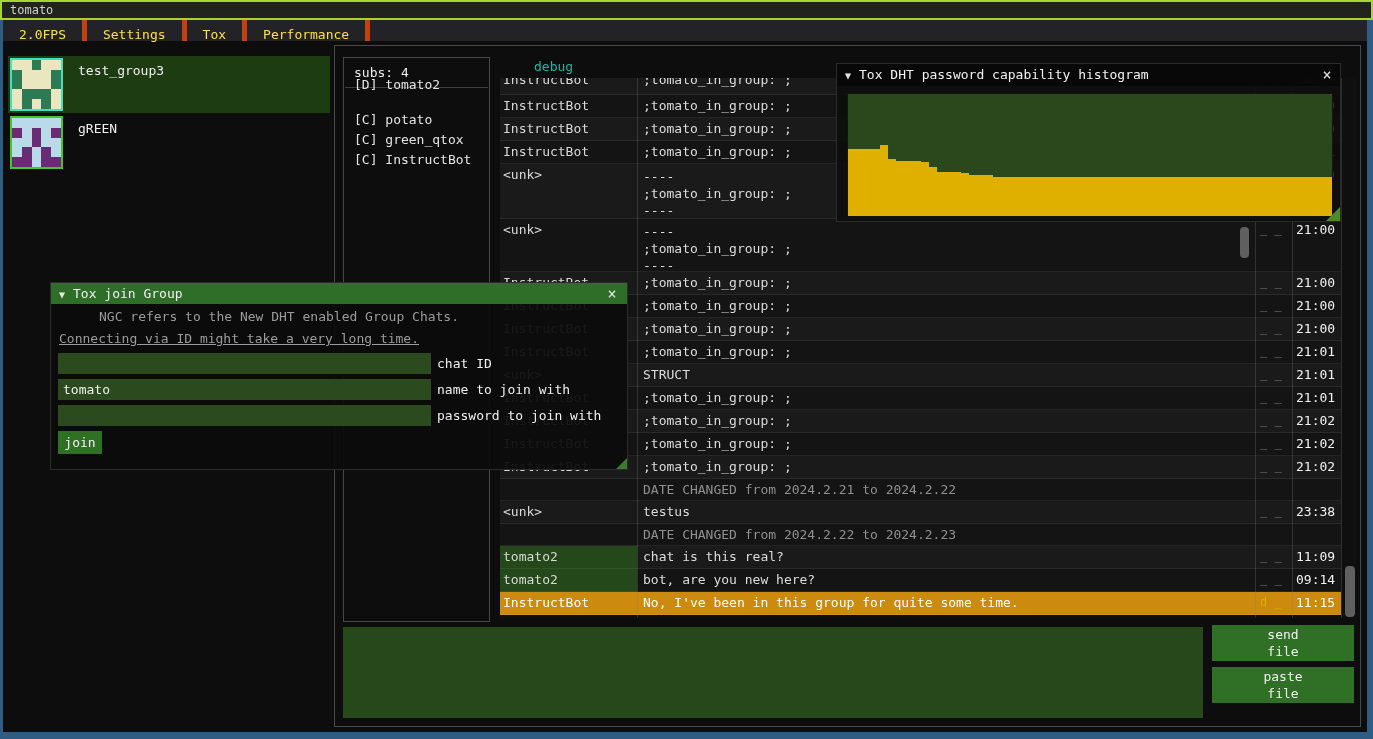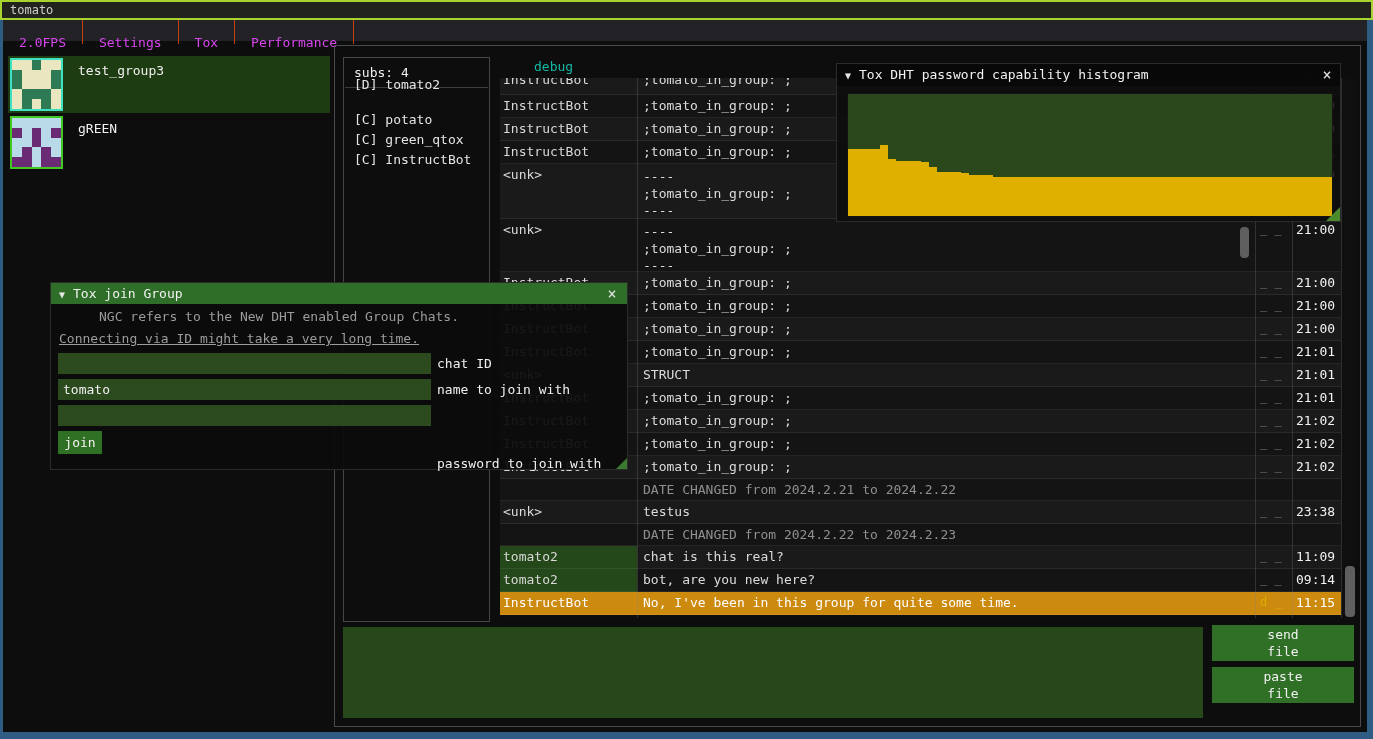--- a/index.html
+++ b/index.html
@@ -6,21 +6,21 @@
   html,body { background:#000; }
   body { font-family:"DejaVu Sans Mono", monospace; }
   #root { position:relative; width:1373px; height:739px; background:#0d0d0d; overflow:hidden;
           font-size:13px; color:#dcdcdc; }
   .abs { position:absolute; }
 
   
   #titlebar { left:0; top:0; width:1373px; height:20px; background:#23231d;
               border:2px solid #a8d430; color:#cfcfcf; line-height:16px; padding-left:8px; font-size:12px; }
   #menubar { left:3px; top:20px; width:1364px; height:21px; background:#232227; display:flex; align-items:stretch; }
-  .menu-item { padding:12px 16px; line-height:21px; color:#d946ef; border-right:1px solid #c2410c; }
+  .menu-item { padding:4px 16px; line-height:21px; color:#fde047; border-right:5px solid #c2410c; }
   .edge { background:#2e5c82; }
 
   
   .group-row { left:8px; width:322px; height:57px; }
   .group-row.selected { background:#1e3c11; }
   .avatar { position:absolute; left:2px; top:2px; width:53px; height:53px; display:grid;
             grid-template-columns:repeat(5,1fr); grid-template-rows:repeat(5,1fr); }
   .group-label { position:absolute; left:70px; top:7px; color:#efefef; }
 
   
@@ -416,19 +416,19 @@
     <div class="join-info" style="top:26px;padding-left:40px;">NGC refers to the New DHT enabled Group Chats.</div>
     <div class="join-info" style="top:48px;text-decoration:underline;">Connecting via ID might take a very long time.</div>
 
     <input class="join-field" style="top: 70px;" value="">
     <div class="join-label" style="top:70px;">chat ID</div>
 
     <input class="join-field" style="top: 96px;" value="tomato">
     <div class="join-label" style="top:96px;">name to join with</div>
 
     <input class="join-field" style="top: 122px;" value="">
-    <div class="join-label" style="top:122px;margin-top:48px;">password to join with</div>
+    <div class="join-label" style="top:122px;">password to join with</div>
 
     <div id="join-btn">join</div>
     <div class="grip" style="border-bottom-color:#3a7a2e;border-left-width:11px;border-bottom-width:11px;"></div>
   </div>
 
 </div>
 
 </body></html>

